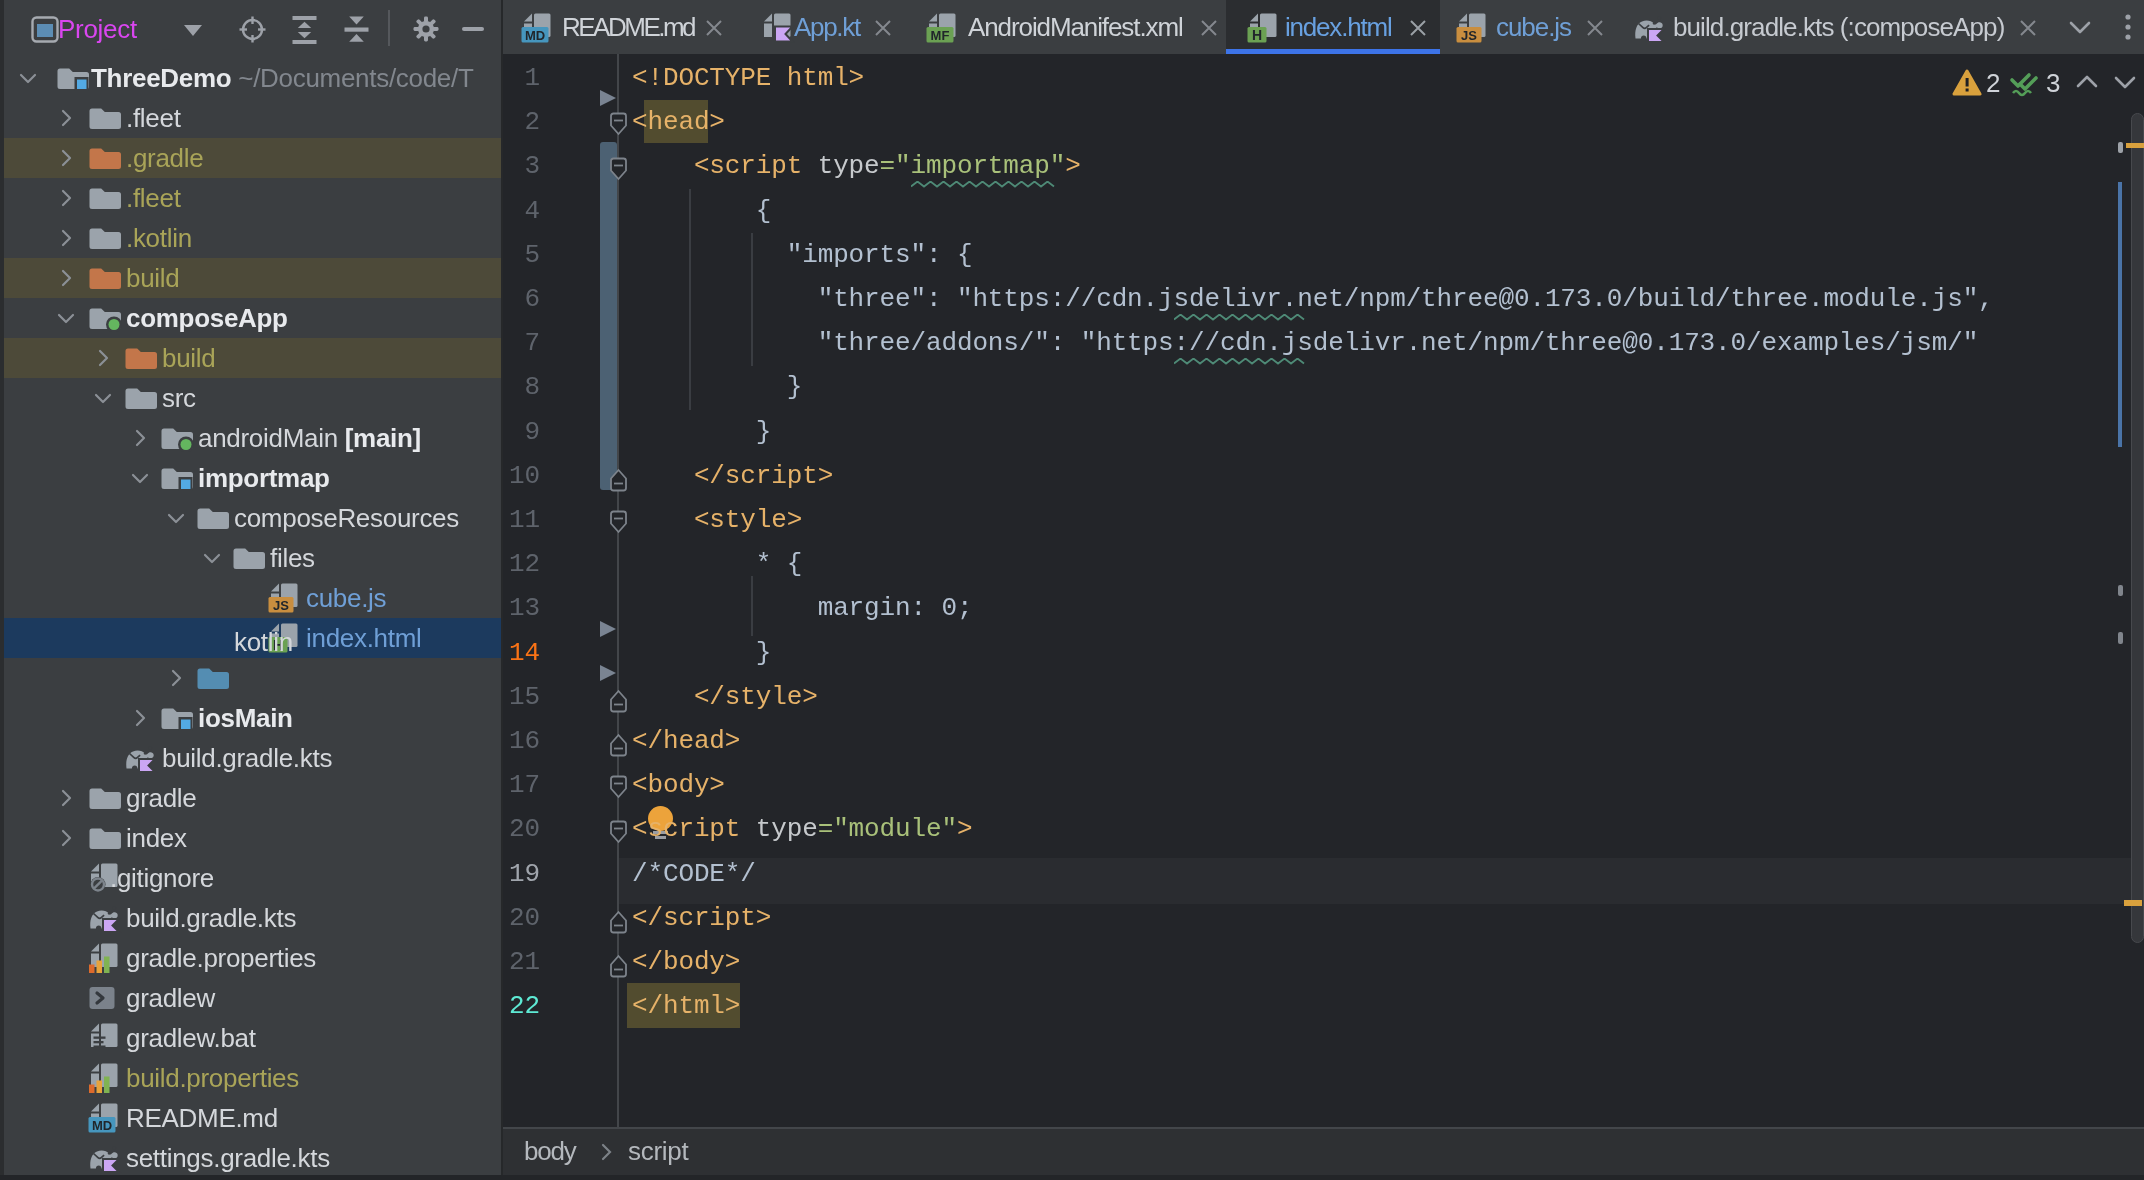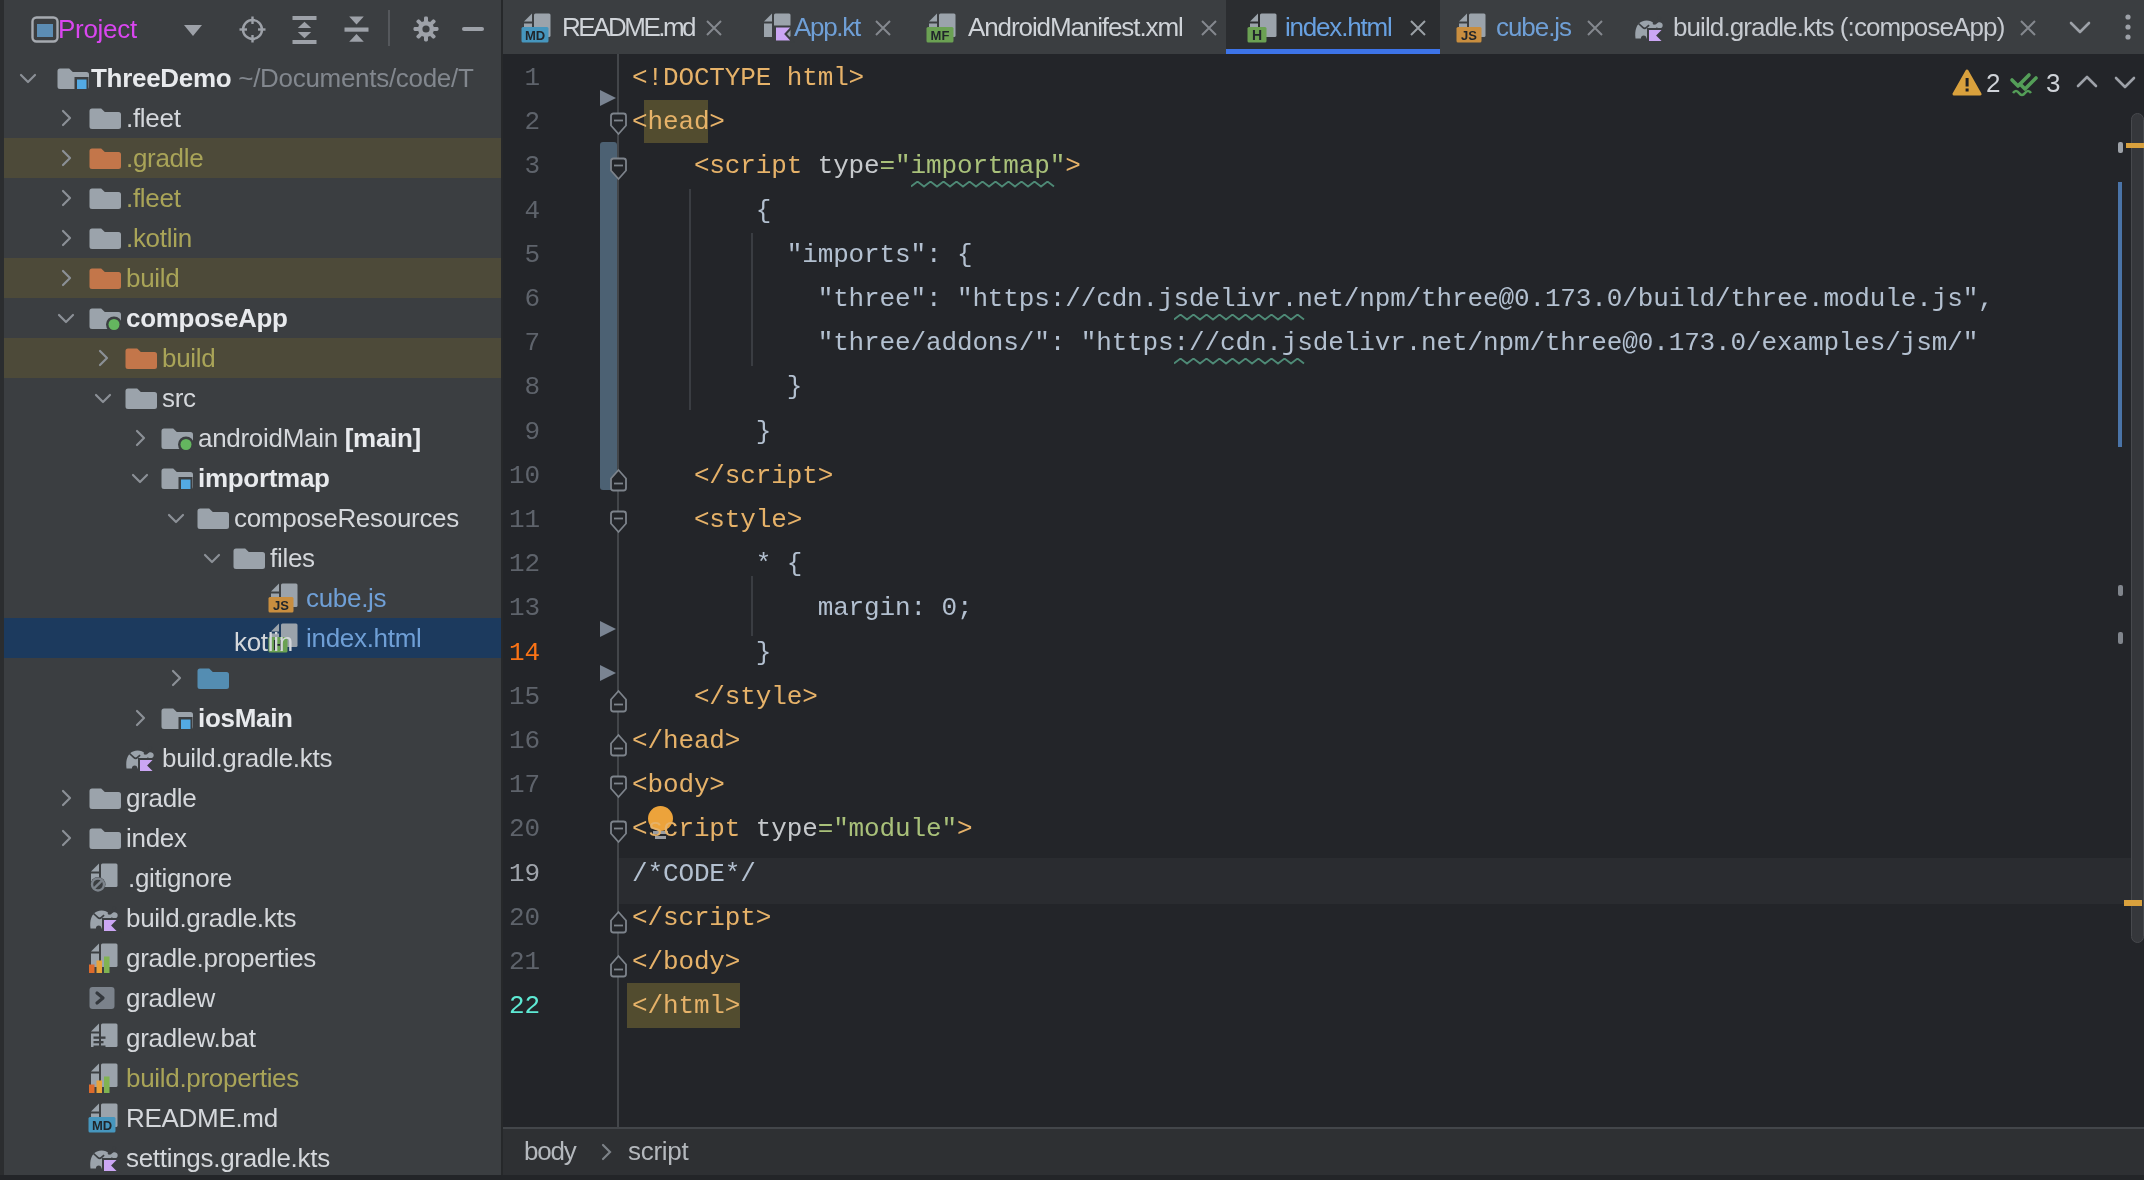--- a/index.html
+++ b/index.html
@@ -202,21 +202,21 @@
   </svg>
 <div class="lbl" style="left:126px;top:818px">index</div>
 <svg style="position:absolute;left:88px;top:861px" width="34" height="34">
     <polygon points="3,10.5 11,2.5 11,10.5" fill="#9ba3ab"></polygon>
     <rect x="3" y="12.5" width="8" height="13.5" fill="#9ba3ab"></rect>
     <rect x="13" y="2.5" width="16.5" height="23.5" rx="1.5" fill="#9ba3ab"></rect>
     <circle cx="10" cy="23.5" r="7.5" fill="#3b3e41"></circle>
     <circle cx="10" cy="23.5" r="6" stroke="#7c838b" stroke-width="2.4" fill="none"></circle>
     <line x1="5.8" y1="27.7" x2="14.2" y2="19.3" stroke="#7c838b" stroke-width="2.4"></line>
   </svg>
-<div class="lbl" style="left:128px;top:858px">.gitignore</div>
+<div class="lbl" style="left:110px;top:858px">.gitignore</div>
 <svg style="position:absolute;left:88px;top:900px" width="34" height="34">
     <path d="M2.5 28.5 c-1 -8 0.8 -14.5 6.5 -17 c4.5 -2 9.5 -0.8 12 2.2 c0.9 1.1 1.9 1.2 2.6 0.1 c1.6 -2.6 5.8 -1.9 6.1 1.2 c0.3 2.9 -2.9 4.3 -5.2 2.8 l-0.9 -0.6 c-0.9 2.6 -3.3 4 -6.2 3.6 l-0.5 7.7 h-3.4 c0 -1.8 -1.2 -2.9 -2.8 -2.9 c-1.6 0 -2.8 1.1 -2.8 2.9 z" fill="#9ba3ab"></path>
     <path d="M5.5 13.5 l4.5 4.2 c1 0.9 2.3 0.9 3.3 0 l2.8 -2.5" stroke="#3b3e41" stroke-width="1.7" fill="none"></path>
     <circle cx="21" cy="13.4" r="1.2" fill="#3b3e41"></circle>
     <circle cx="26.3" cy="8" r="1.9" fill="#3b3e41"></circle>
     <polygon points="15,19 31,19 24.5,25.5 31,32 15,32" fill="#cba6f4" stroke="#3b3e41" stroke-width="2"></polygon>
   </svg>
 <div class="lbl" style="left:126px;top:898px">build.gradle.kts</div>
 <svg style="position:absolute;left:88px;top:941px" width="34" height="34">
     <polygon points="3,10.5 11,2.5 11,10.5" fill="#9ba3ab"></polygon>

